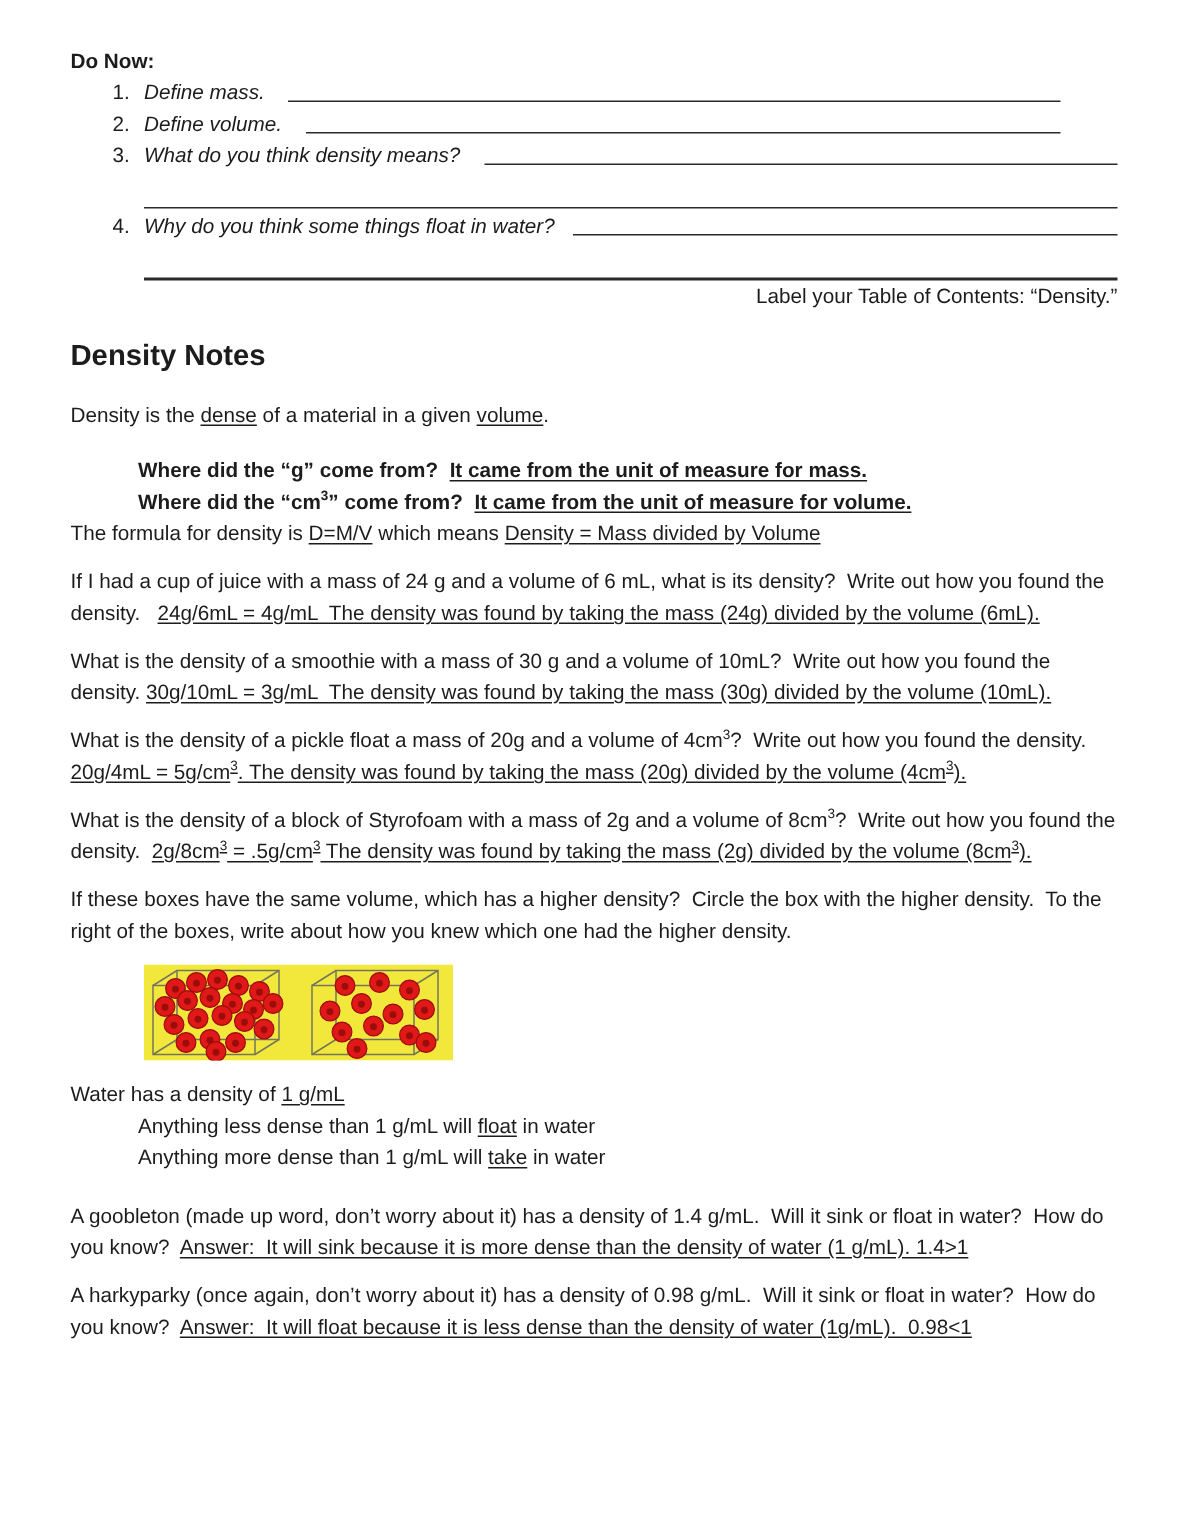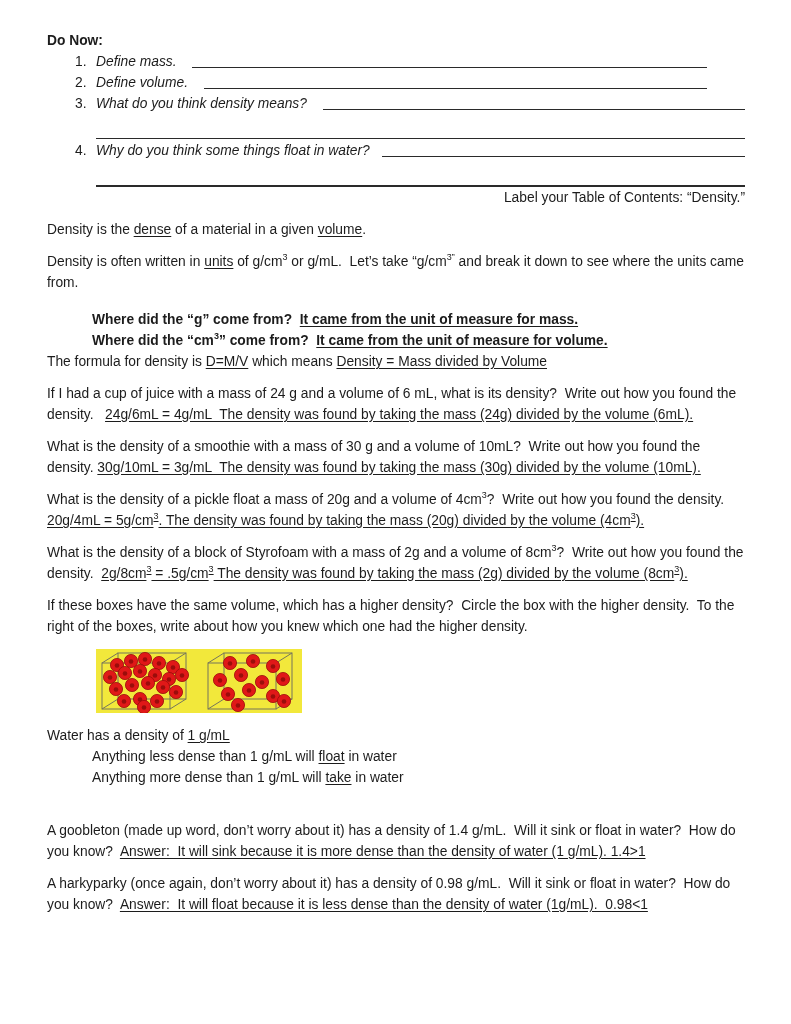--- a/index.html
+++ b/index.html
@@ -29,21 +29,21 @@
   sup { font-size:9px; line-height:0; }
   .ind { margin-left:45px; }
   .gap-top { margin-top:20px; }
   .gap-top-sm { margin-top:16px;font-weight:bold; }
   .toc-label { margin-top:12px;text-align:right; }
 
   
   .figure { margin:12px 0 12px 49px; line-height:0; }
   .figure svg { display:block; }
 
-  .water-block { margin-bottom:32px; }
+  .water-block { margin-bottom:18px; }
 </style>
 </head>
 <body>
 
 <div class="page">
 
   <div>
     <div class="donow-title">Do Now:</div>
 
     <div class="donow-item">
@@ -68,23 +68,23 @@
     <div class="donow-item" style="margin-top:1px;">
       <span class="num">4.</span>
       <span class="itext">Why do you think some things float in water? </span>
       <span class="fill"></span>
     </div>
     <div class="cont-line thick"></div>
   </div>
 
   <p class="para toc-label">Label your Table of Contents: “Density.”</p>
 
+  <h1 class="doc-heading">Density Notes</h1>
 
   <p class="para"><span>Density is the </span><span class="u">dense</span><span> of a material in a given </span><span class="u">volume</span><span>.</span></p>
-  <p class="para"><span>Density is often written in </span><span class="u">units</span><span> of g/cm</span><sup>3</sup><span> or g/mL.  Let’s take “g/cm</span><sup>3”</sup><span> and break it down to see where the units came from.</span></p>
 
   <div class="gap-top-sm">
     <div class="line ind"><span>Where did the “g” come from?  </span><span class="u">It came from the unit of measure for mass.</span></div>
     <div class="line ind"><span>Where did the “cm</span><sup>3</sup><span>” come from?  </span><span class="u">It came from the unit of measure for volume.</span></div>
   </div>
 
   <p class="para gap-top"><span>The formula for density is </span><span class="u">D=M/V</span><span> which means </span><span class="u">Density = Mass divided by Volume</span></p>
   <p class="para"><span>If I had a cup of juice with a mass of 24 g and a volume of 6 mL, what is its density?  Write out how you found the density.   </span><span class="u">24g/6mL = 4g/mL  The density was found by taking the mass (24g) divided by the volume (6mL).</span></p>
   <p class="para"><span>What is the density of a smoothie with a mass of 30 g and a volume of 10mL?  Write out how you found the density. </span><span class="u">30g/10mL = 3g/mL  The density was found by taking the mass (30g) divided by the volume (10mL).</span></p>
   <p class="para"><span>What is the density of a pickle float a mass of 20g and a volume of 4cm</span><sup>3</sup><span>?  Write out how you found the density. </span><span class="u">20g/4mL = 5g/cm</span><sup class="u">3</sup><span class="u">. The density was found by taking the mass (20g) divided by the volume (4cm</span><sup class="u">3</sup><span class="u">).</span></p>

